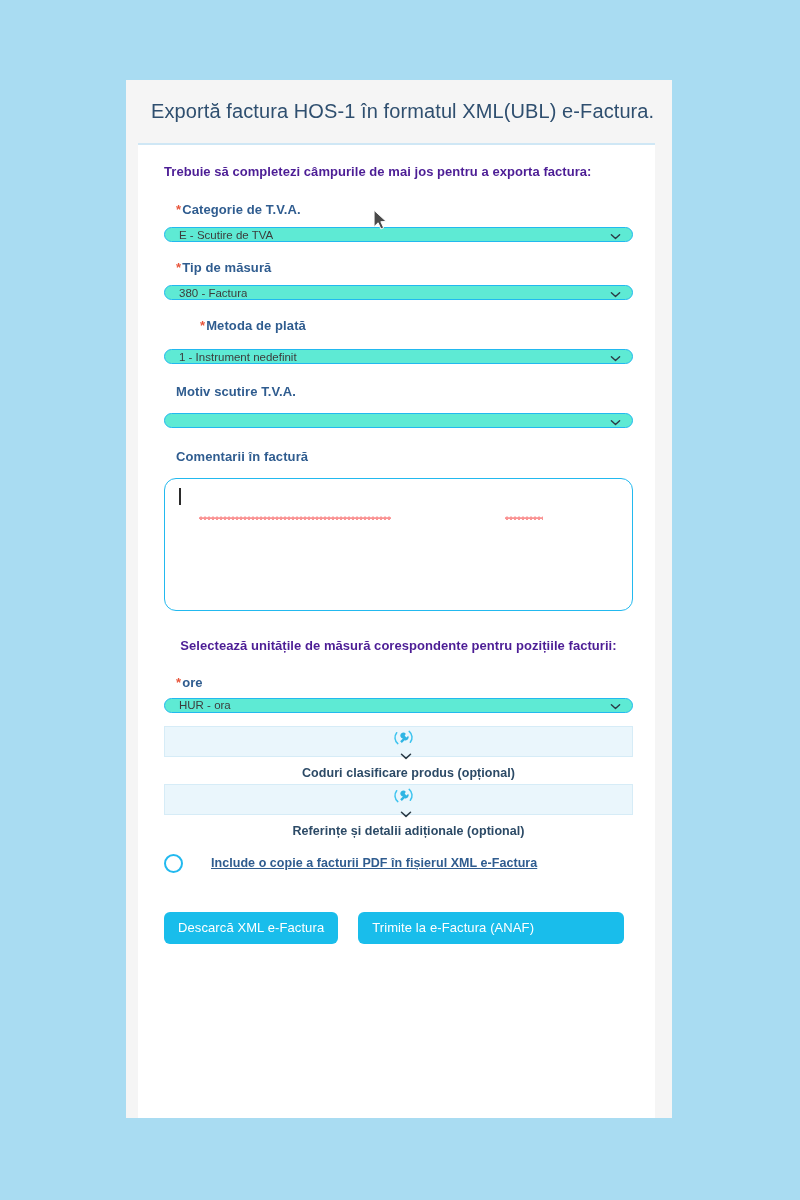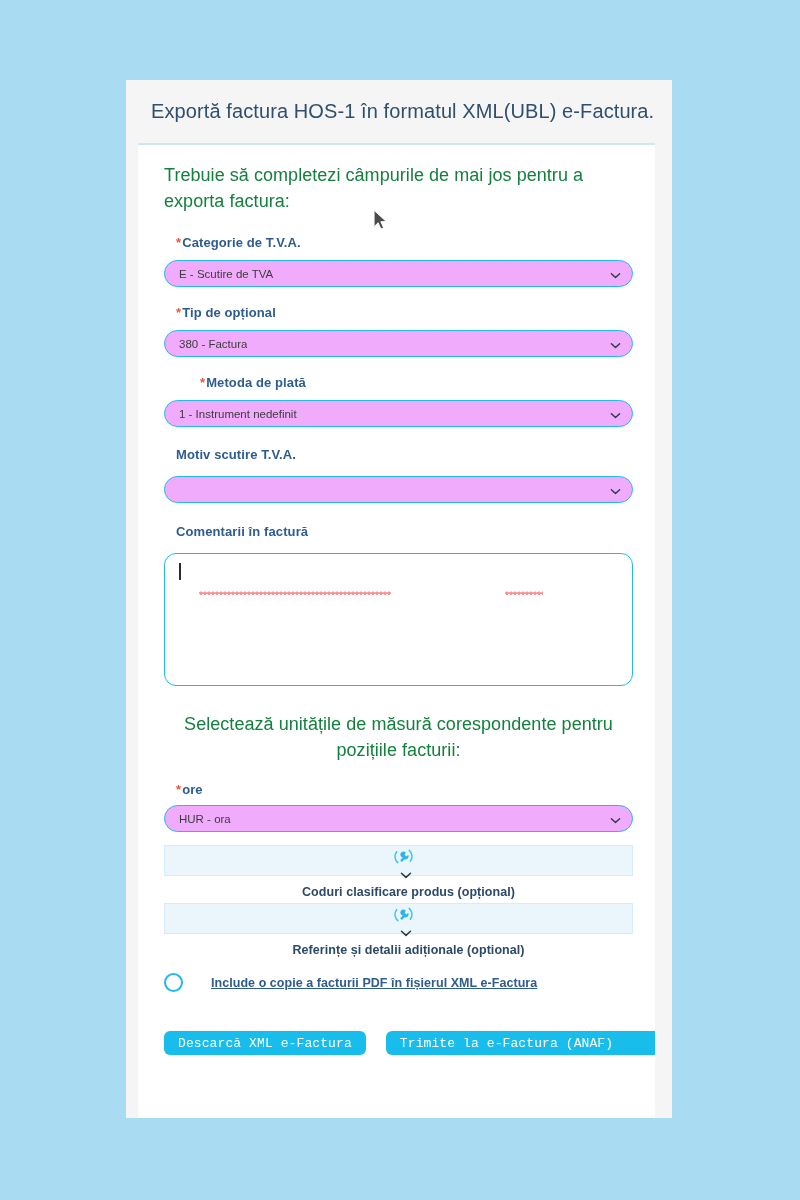--- a/index.html
+++ b/index.html
@@ -35,44 +35,44 @@
     left: 12px; top: 63px;
     width: 517px; height: 975px;
     background: #ffffff;
     border-top: 2px solid #cfe7f5;
     overflow: hidden;
   }
   .body-inner { padding: 18px 22px 0 26px; }
 
   
   .section-head {
-    font-size: 18px;
-    font-weight: normal;
-    color: #15803d;
+    font-size: 13px;
+    font-weight: bold;
+    color: #4c1d95;
     line-height: 1.42;
     letter-spacing: .05px;
   }
   .field-label {
     font-size: 13px;
     font-weight: bold;
     color: #2f5c8f;
     letter-spacing: .1px;
     white-space: nowrap;
   }
   .req { color: #e8553b; font-weight: bold; margin-right: 1px; }
 
   .label-indent { margin-left: 12px; }
 
   
   .select {
     position: relative;
-    height: 27px;
+    height: 15px;
     border: 1.6px solid #22b9ef;
     border-radius: 14px;
-    background: #f0abfc;
+    background: #5eead4;
     display: flex; align-items: center;
     padding: 0 34px 0 14px;
     cursor: pointer;
   }
   .select-value {
     font-size: 11.5px;
     color: #3c3c3c;
     white-space: nowrap;
     overflow: hidden;
   }
@@ -152,23 +152,23 @@
     text-decoration: underline;
   }
 
   
   .btn-row { display: flex; align-items: flex-start; }
   .btn {
     background: #19bdeb;
     color: #ffffff;
     border: none;
     border-radius: 6px;
-    font-family: Liberation Mono, monospace;
+    font-family: Liberation Sans, sans-serif;
     font-size: 13px;
-    height: 24px;
+    height: 32px;
     padding: 0 14px;
     white-space: nowrap;
     cursor: pointer;
     letter-spacing: .1px;
   }
   .btn-secondary {
     margin-left: 20px;
     padding-right: 90px;
     text-align: left;
   }
@@ -201,38 +201,38 @@
           <span class="select-value">E - Scutire de TVA</span>
           <span class="chev">
             <svg viewBox="0 0 12 12" width="11" height="11">
                 <path d="M1.5 4 L6 8.3 L10.5 4" fill="none" stroke="#2b3a45" stroke-width="1.5" stroke-linecap="round" stroke-linejoin="round"></path>
               </svg>
           </span>
         </div>
 
         <div class="label-indent" style="margin-top:16px;">
           <span class="field-label">
-            <span class="req">*</span><span>Tip de opțional</span>
+            <span class="req">*</span><span>Tip de măsură</span>
           </span>
         </div>
         <div class="select" style="margin-top:9px;">
           <span class="select-value">380 - Factura</span>
           <span class="chev">
             <svg viewBox="0 0 12 12" width="11" height="11">
                 <path d="M1.5 4 L6 8.3 L10.5 4" fill="none" stroke="#2b3a45" stroke-width="1.5" stroke-linecap="round" stroke-linejoin="round"></path>
               </svg>
           </span>
         </div>
 
         <div class="label-indent" style="margin-top:16px;margin-left:36px;">
           <span class="field-label">
             <span class="req">*</span><span>Metoda de plată</span>
           </span>
         </div>
-        <div class="select" style="margin-top:9px;">
+        <div class="select" style="margin-top:15px;">
           <span class="select-value">1 - Instrument nedefinit</span>
           <span class="chev">
             <svg viewBox="0 0 12 12" width="11" height="11">
                 <path d="M1.5 4 L6 8.3 L10.5 4" fill="none" stroke="#2b3a45" stroke-width="1.5" stroke-linecap="round" stroke-linejoin="round"></path>
               </svg>
           </span>
         </div>
 
         <div class="label-indent" style="margin-top:18px;">
           <span class="field-label">Motiv scutire T.V.A.</span>

